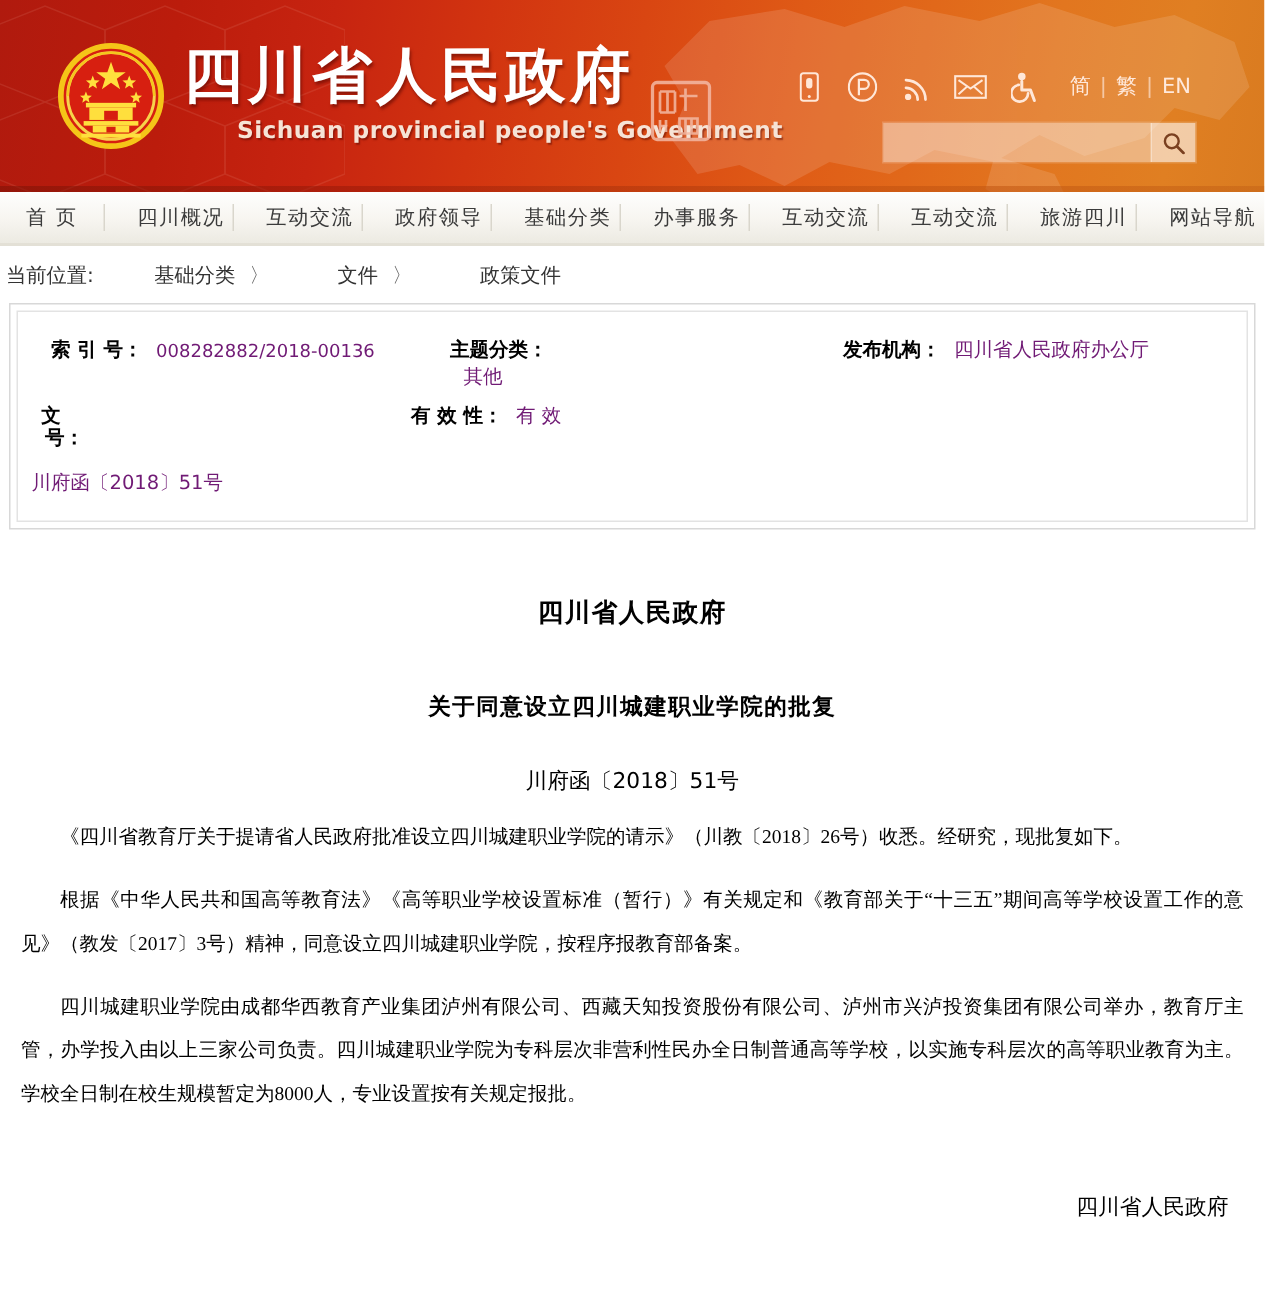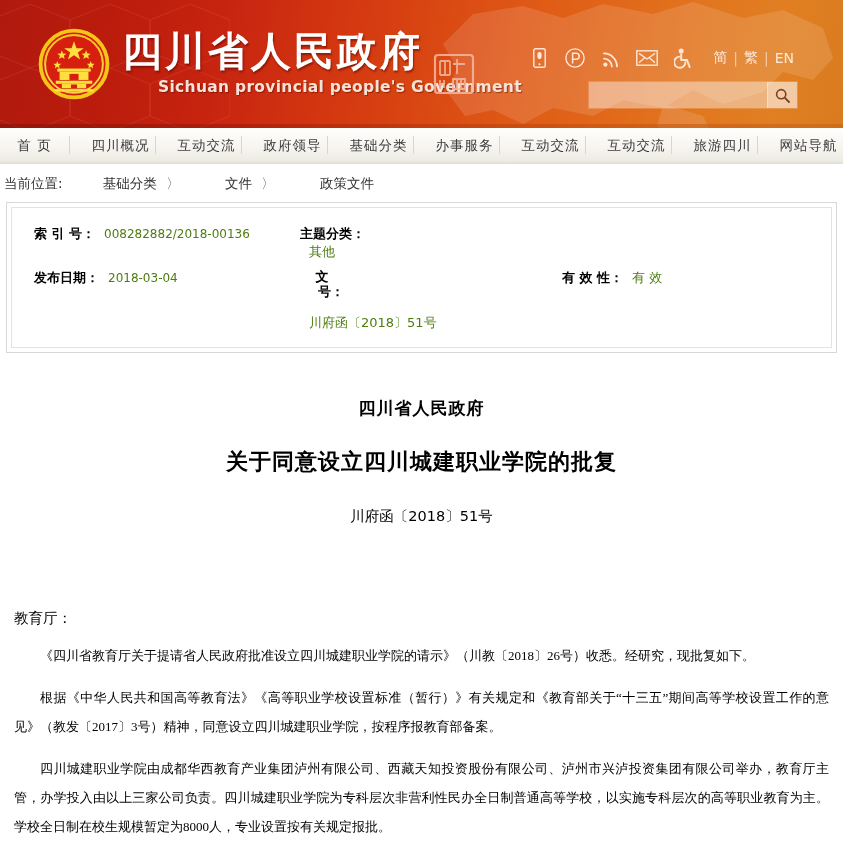--- a/index.html
+++ b/index.html
@@ -153,41 +153,41 @@
   .meta-cell { display: flex; align-items: flex-start; }
   .c1 { width: 288px; padding-left: 22px; }
   .c2 { width: 262px; flex-direction: column; }
   .c3 { flex: 1; }
   .meta-label {
     font-size: 13px; font-weight: bold; color: #000;
     white-space: nowrap; line-height: 18px;
     font-family: "DejaVu Sans", "Liberation Sans", sans-serif;
   }
   .meta-value {
-    font-size: 12px; color: #4d7c0f; padding-left: 9px; line-height: 18px;
+    font-size: 12px; color: #701a75; padding-left: 9px; line-height: 18px;
     font-family: "DejaVu Sans", "Liberation Sans", sans-serif;
   }
   .meta-value.cjk { font-size: 13px; }
   .wenhao-label {
     font-size: 13px; font-weight: bold; color: #000;
     line-height: 15px; width: 44px; text-align: center;
   }
   .wenhao-label .l1 { display:block; text-align:center; }
   .wenhao-label .l2 { display:block; text-align:right; }
 
   
   .doc { padding: 0 14px; }
   .doc-title-block { text-align: center; padding-top: 44px; }
   .doc-title1 {
     font-size: 17px; font-weight: bold; color: #000; letter-spacing: 1px;
     font-family: "DejaVu Sans", "Liberation Sans", sans-serif;
   }
   .doc-title2 {
-    font-size: 22px; font-weight: bold; color: #000;
-    letter-spacing: 1px; margin-top: 27px;
+    font-size: 15px; font-weight: bold; color: #000;
+    letter-spacing: 1px; margin-top: 42px;
     font-family: "DejaVu Sans", "Liberation Sans", sans-serif;
   }
   .doc-docnum {
     font-size: 14.5px; color: #000; margin-top: 30px;
     font-family: "DejaVu Sans", "Liberation Sans", sans-serif;
   }
   .doc-salutation {
     font-size: 14.5px; color: #000; margin-top: 83px;
     font-family: "DejaVu Sans", "Liberation Sans", sans-serif;
   }
@@ -347,27 +347,27 @@
   <div class="meta-inner">
     <div class="meta-row">
       <div class="meta-cell c1">
         <span class="meta-label">索 引 号：</span>
         <span class="meta-value">008282882/2018-00136</span>
       </div>
       <div class="meta-cell c2">
         <span class="meta-label">主题分类：</span>
         <span class="meta-value cjk">其他</span>
       </div>
+      <div class="meta-cell c3">
+        <span class="meta-label">发布机构：</span>
+        <span class="meta-value cjk">四川省人民政府办公厅</span>
+      </div>
     </div>
 
     <div class="meta-row">
-      <div class="meta-cell c1">
-        <span class="meta-label">发布日期：</span>
-        <span class="meta-value">2018-03-04</span>
-      </div>
       <div class="meta-cell c2">
         <span class="wenhao-label">
           <span class="l1">文</span>
           <span class="l2">号：</span>
         </span>
         <span class="meta-value cjk" style="padding-top:15px;">川府函〔2018〕51号</span>
       </div>
       <div class="meta-cell c3">
         <span class="meta-label">有 效 性：</span>
         <span class="meta-value cjk">有 效</span>
@@ -376,21 +376,20 @@
   </div>
 </div>
 
 <div class="doc">
   <div class="doc-title-block">
     <div class="doc-title1">四川省人民政府</div>
     <div class="doc-title2">关于同意设立四川城建职业学院的批复</div>
     <div class="doc-docnum">川府函〔2018〕51号</div>
   </div>
 
-  <div class="doc-salutation">教育厅：</div>
 
   <p class="doc-para">《四川省教育厅关于提请省人民政府批准设立四川城建职业学院的请示》（川教〔2018〕26号）收悉。经研究，现批复如下。</p>
   <p class="doc-para">根据《中华人民共和国高等教育法》《高等职业学校设置标准（暂行）》有关规定和《教育部关于“十三五”期间高等学校设置工作的意见》（教发〔2017〕3号）精神，同意设立四川城建职业学院，按程序报教育部备案。</p>
   <p class="doc-para">四川城建职业学院由成都华西教育产业集团泸州有限公司、西藏天知投资股份有限公司、泸州市兴泸投资集团有限公司举办，教育厅主管，办学投入由以上三家公司负责。四川城建职业学院为专科层次非营利性民办全日制普通高等学校，以实施专科层次的高等职业教育为主。学校全日制在校生规模暂定为8000人，专业设置按有关规定报批。</p>
 
   <div class="doc-sign">四川省人民政府</div>
 
 </div>
 
 </body></html>

